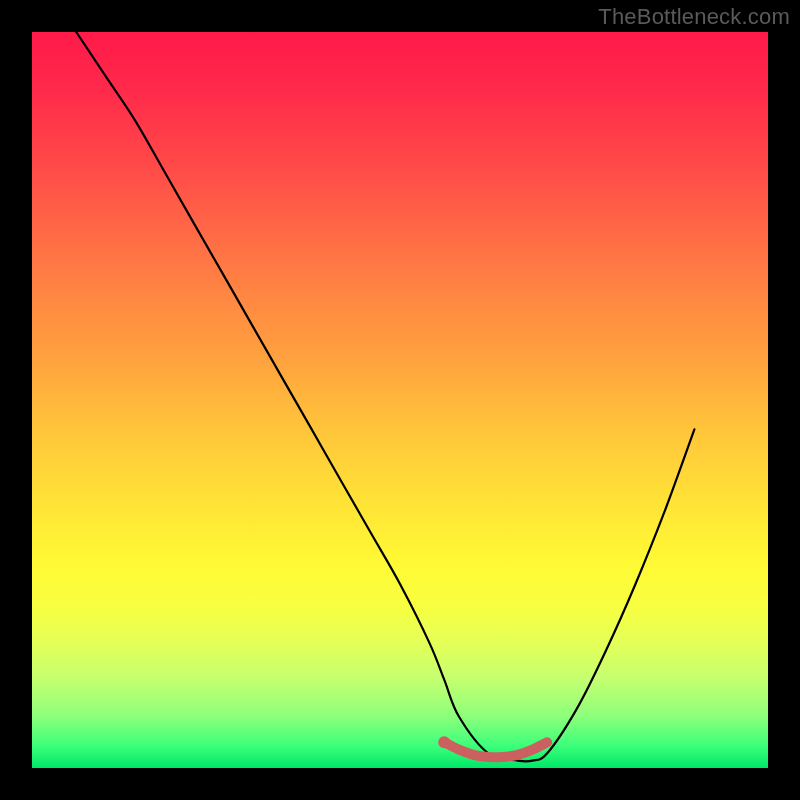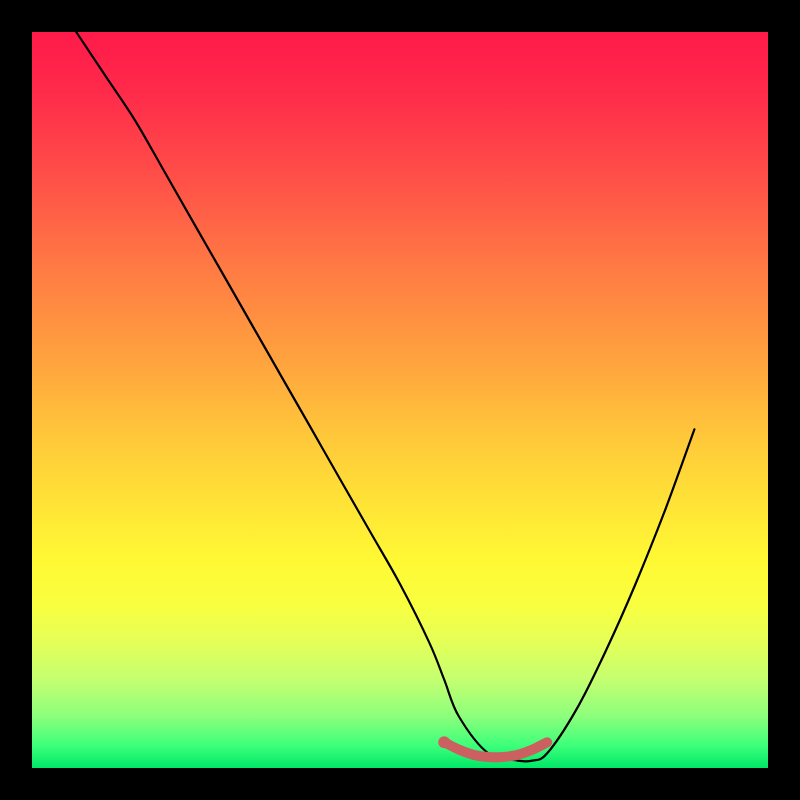--- a/index.html
+++ b/index.html
@@ -42,20 +42,21 @@
   svg.curve {
     position: absolute;
     left: 0; top: 0;
     width: 100%; height: 100%;
   }
 </style>
 </head>
 <body>
 
 <div class="container">
+  <div class="watermark">TheBottleneck.com</div>
   <div class="plot-area">
     <svg class="curve" viewBox="0 0 736 736" preserveAspectRatio="none">
       <path d="M 44.2 0.0 C 49.1 7.4, 63.8 29.4, 73.6 44.2 C 83.4 58.9, 93.2 72.4, 103.0 88.3 C 112.9 104.3, 122.7 122.7, 132.5 139.8 C 142.3 157.0, 152.1 174.2, 161.9 191.4 C 171.7 208.5, 181.5 225.7, 191.4 242.9 C 201.2 260.1, 211.0 277.2, 220.8 294.4 C 230.6 311.6, 240.4 328.7, 250.2 345.9 C 260.1 363.1, 269.9 380.3, 279.7 397.4 C 289.5 414.6, 299.3 431.8, 309.1 449.0 C 318.9 466.1, 328.7 483.3, 338.6 500.5 C 348.4 517.7, 358.2 533.6, 368.0 552.0 C 377.8 570.4, 390.1 594.9, 397.4 610.9 C 404.8 626.8, 407.3 635.4, 412.2 647.7 C 417.1 659.9, 419.5 672.2, 426.9 684.5 C 434.2 696.7, 446.5 713.9, 456.3 721.3 C 466.1 728.6, 478.4 727.4, 485.8 728.6 C 493.1 729.9, 495.6 729.9, 500.5 728.6 C 505.4 727.4, 507.8 729.9, 515.2 721.3 C 522.6 712.7, 534.8 694.3, 544.6 677.1 C 554.5 659.9, 564.3 639.1, 574.1 618.2 C 583.9 597.4, 593.7 575.3, 603.5 552.0 C 613.3 528.7, 623.1 504.2, 633.0 478.4 C 642.8 452.6, 657.5 410.9, 662.4 397.4" fill="none" stroke="#000000" stroke-width="2.2" stroke-linecap="round"></path>
       <path d="M 412.2 710.2 C 414.6 711.5, 422.0 715.5, 426.9 717.6 C 431.8 719.7, 436.7 721.5, 441.6 722.8 C 446.5 724.0, 451.4 724.6, 456.3 725.0 C 461.2 725.3, 466.1 725.3, 471.0 725.0 C 475.9 724.6, 480.9 724.0, 485.8 722.8 C 490.7 721.5, 495.6 719.7, 500.5 717.6 C 505.4 715.5, 512.7 711.5, 515.2 710.2" fill="none" stroke="#cc6060" stroke-width="10" stroke-linecap="round"></path>
       <circle cx="412.2" cy="710.2" r="6" fill="#cc6060"></circle>
     </svg>
   </div>
 </div>
 
 </body></html>

